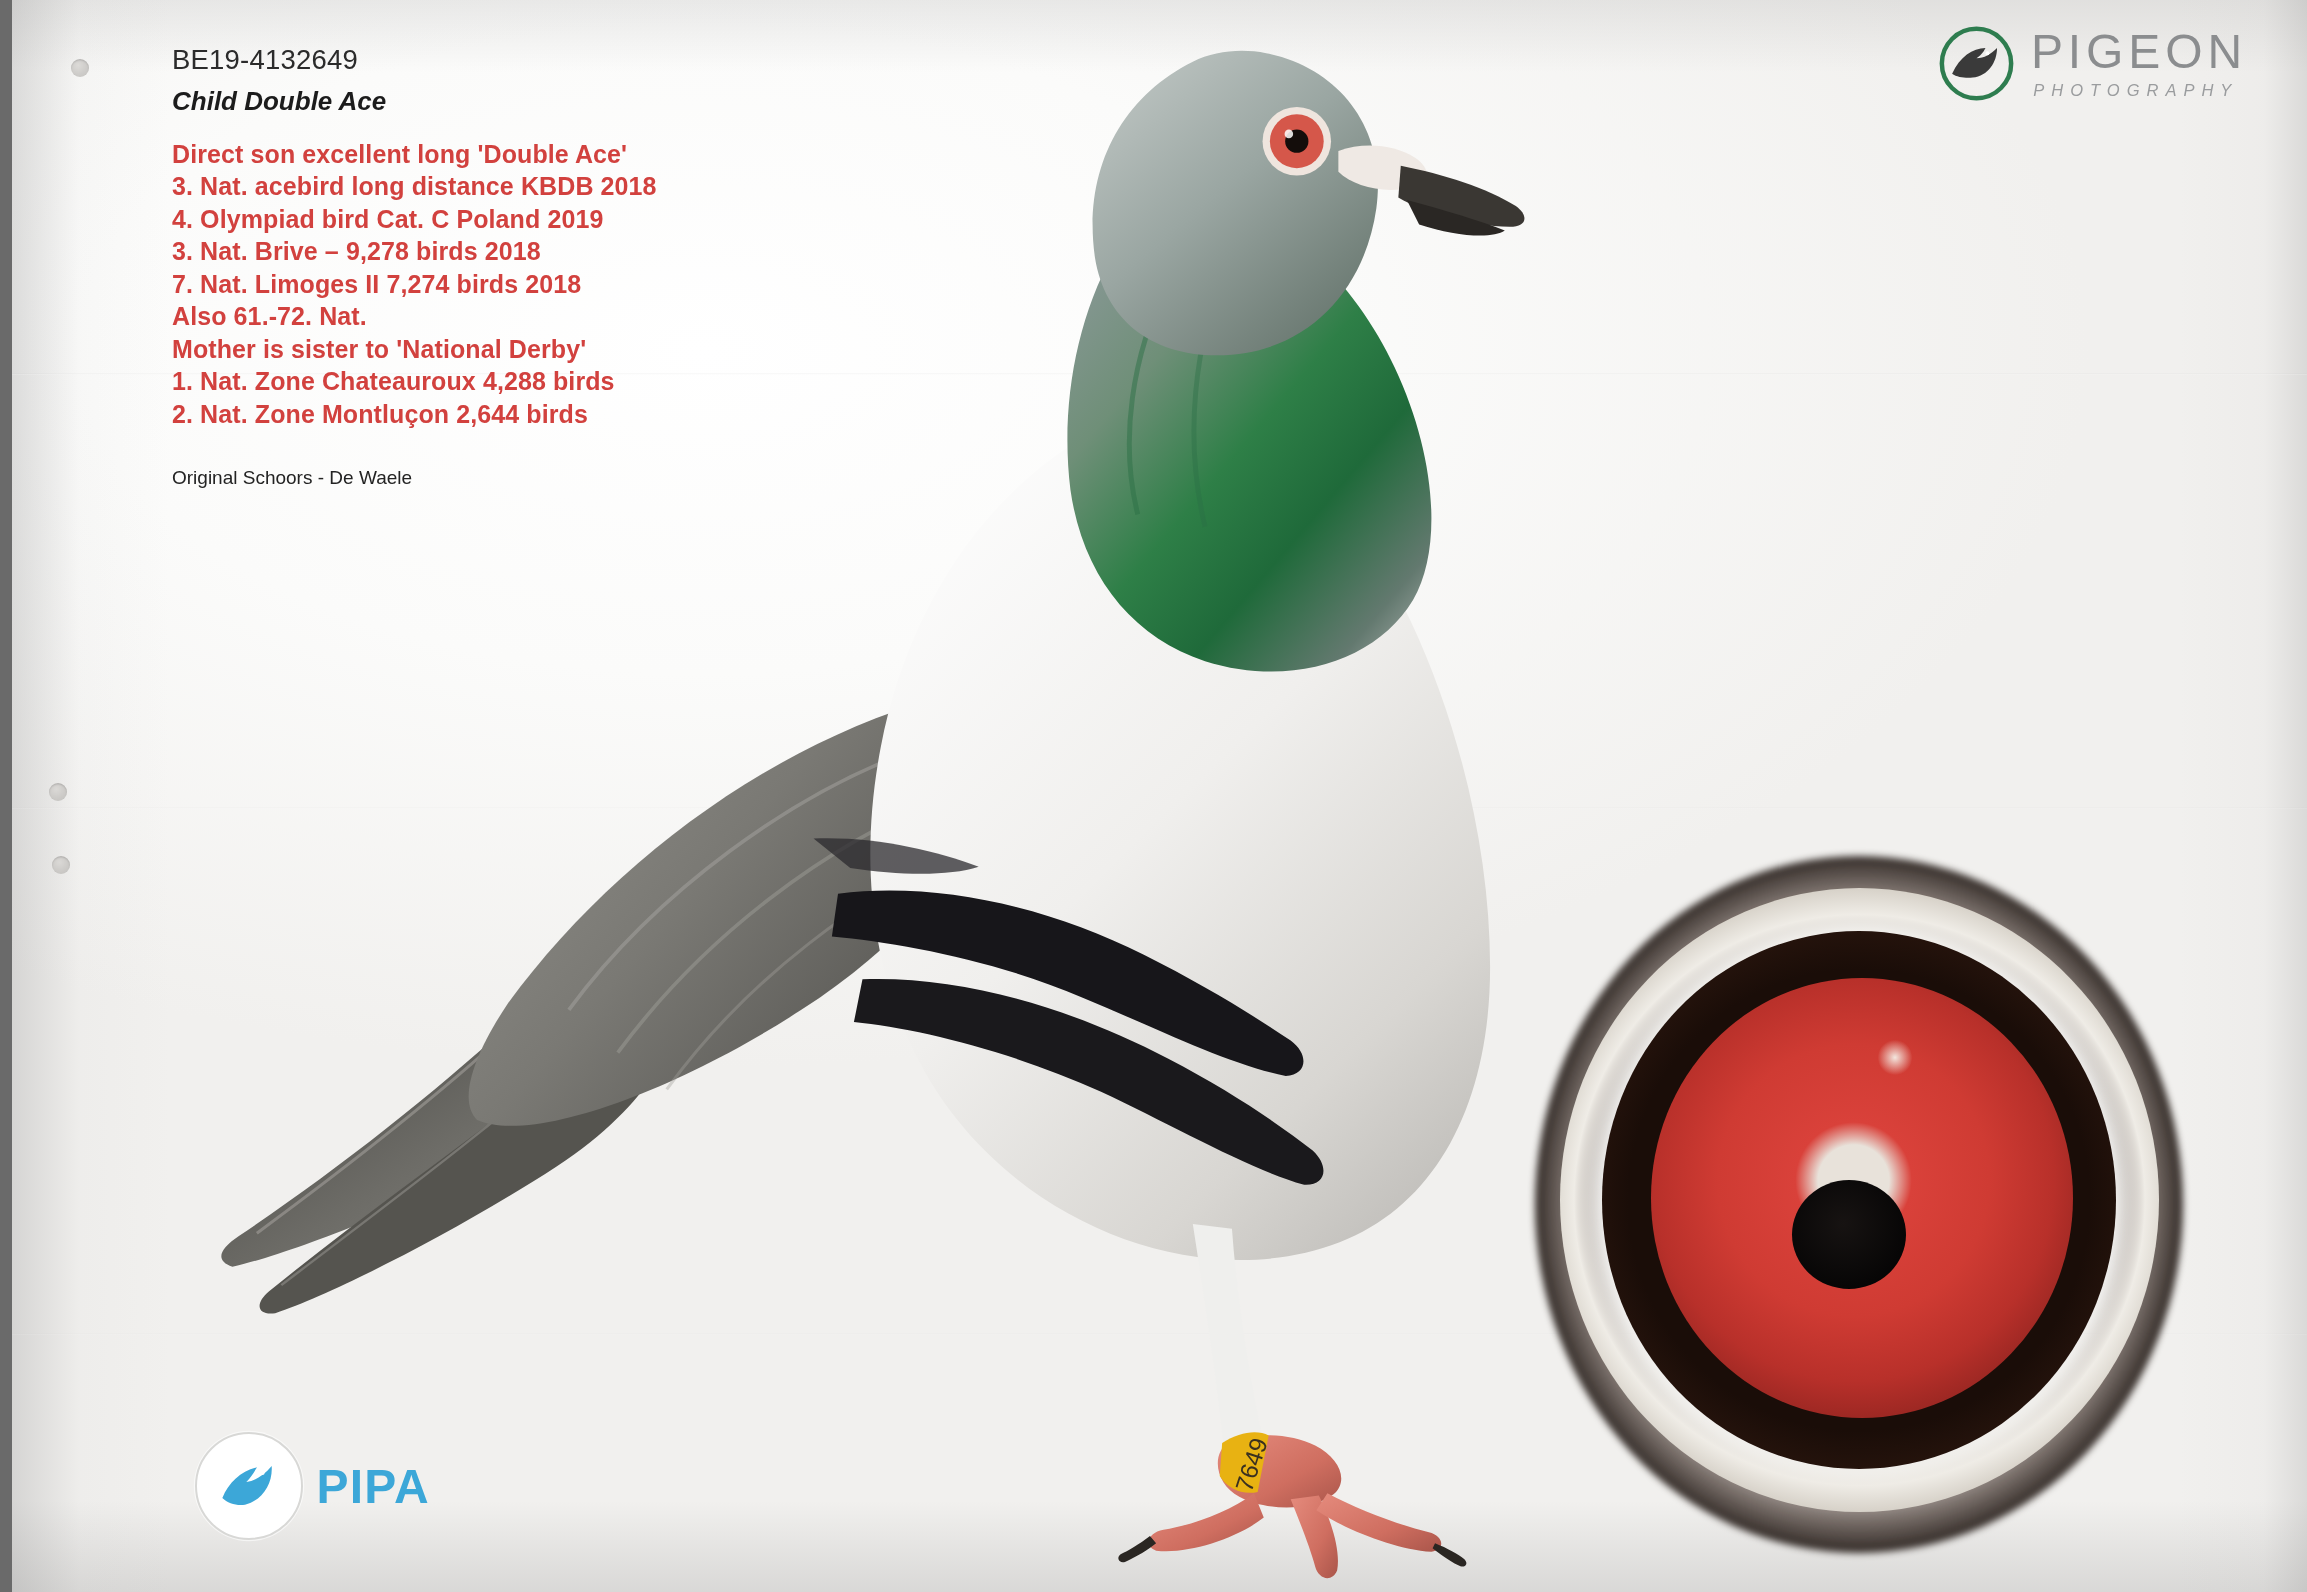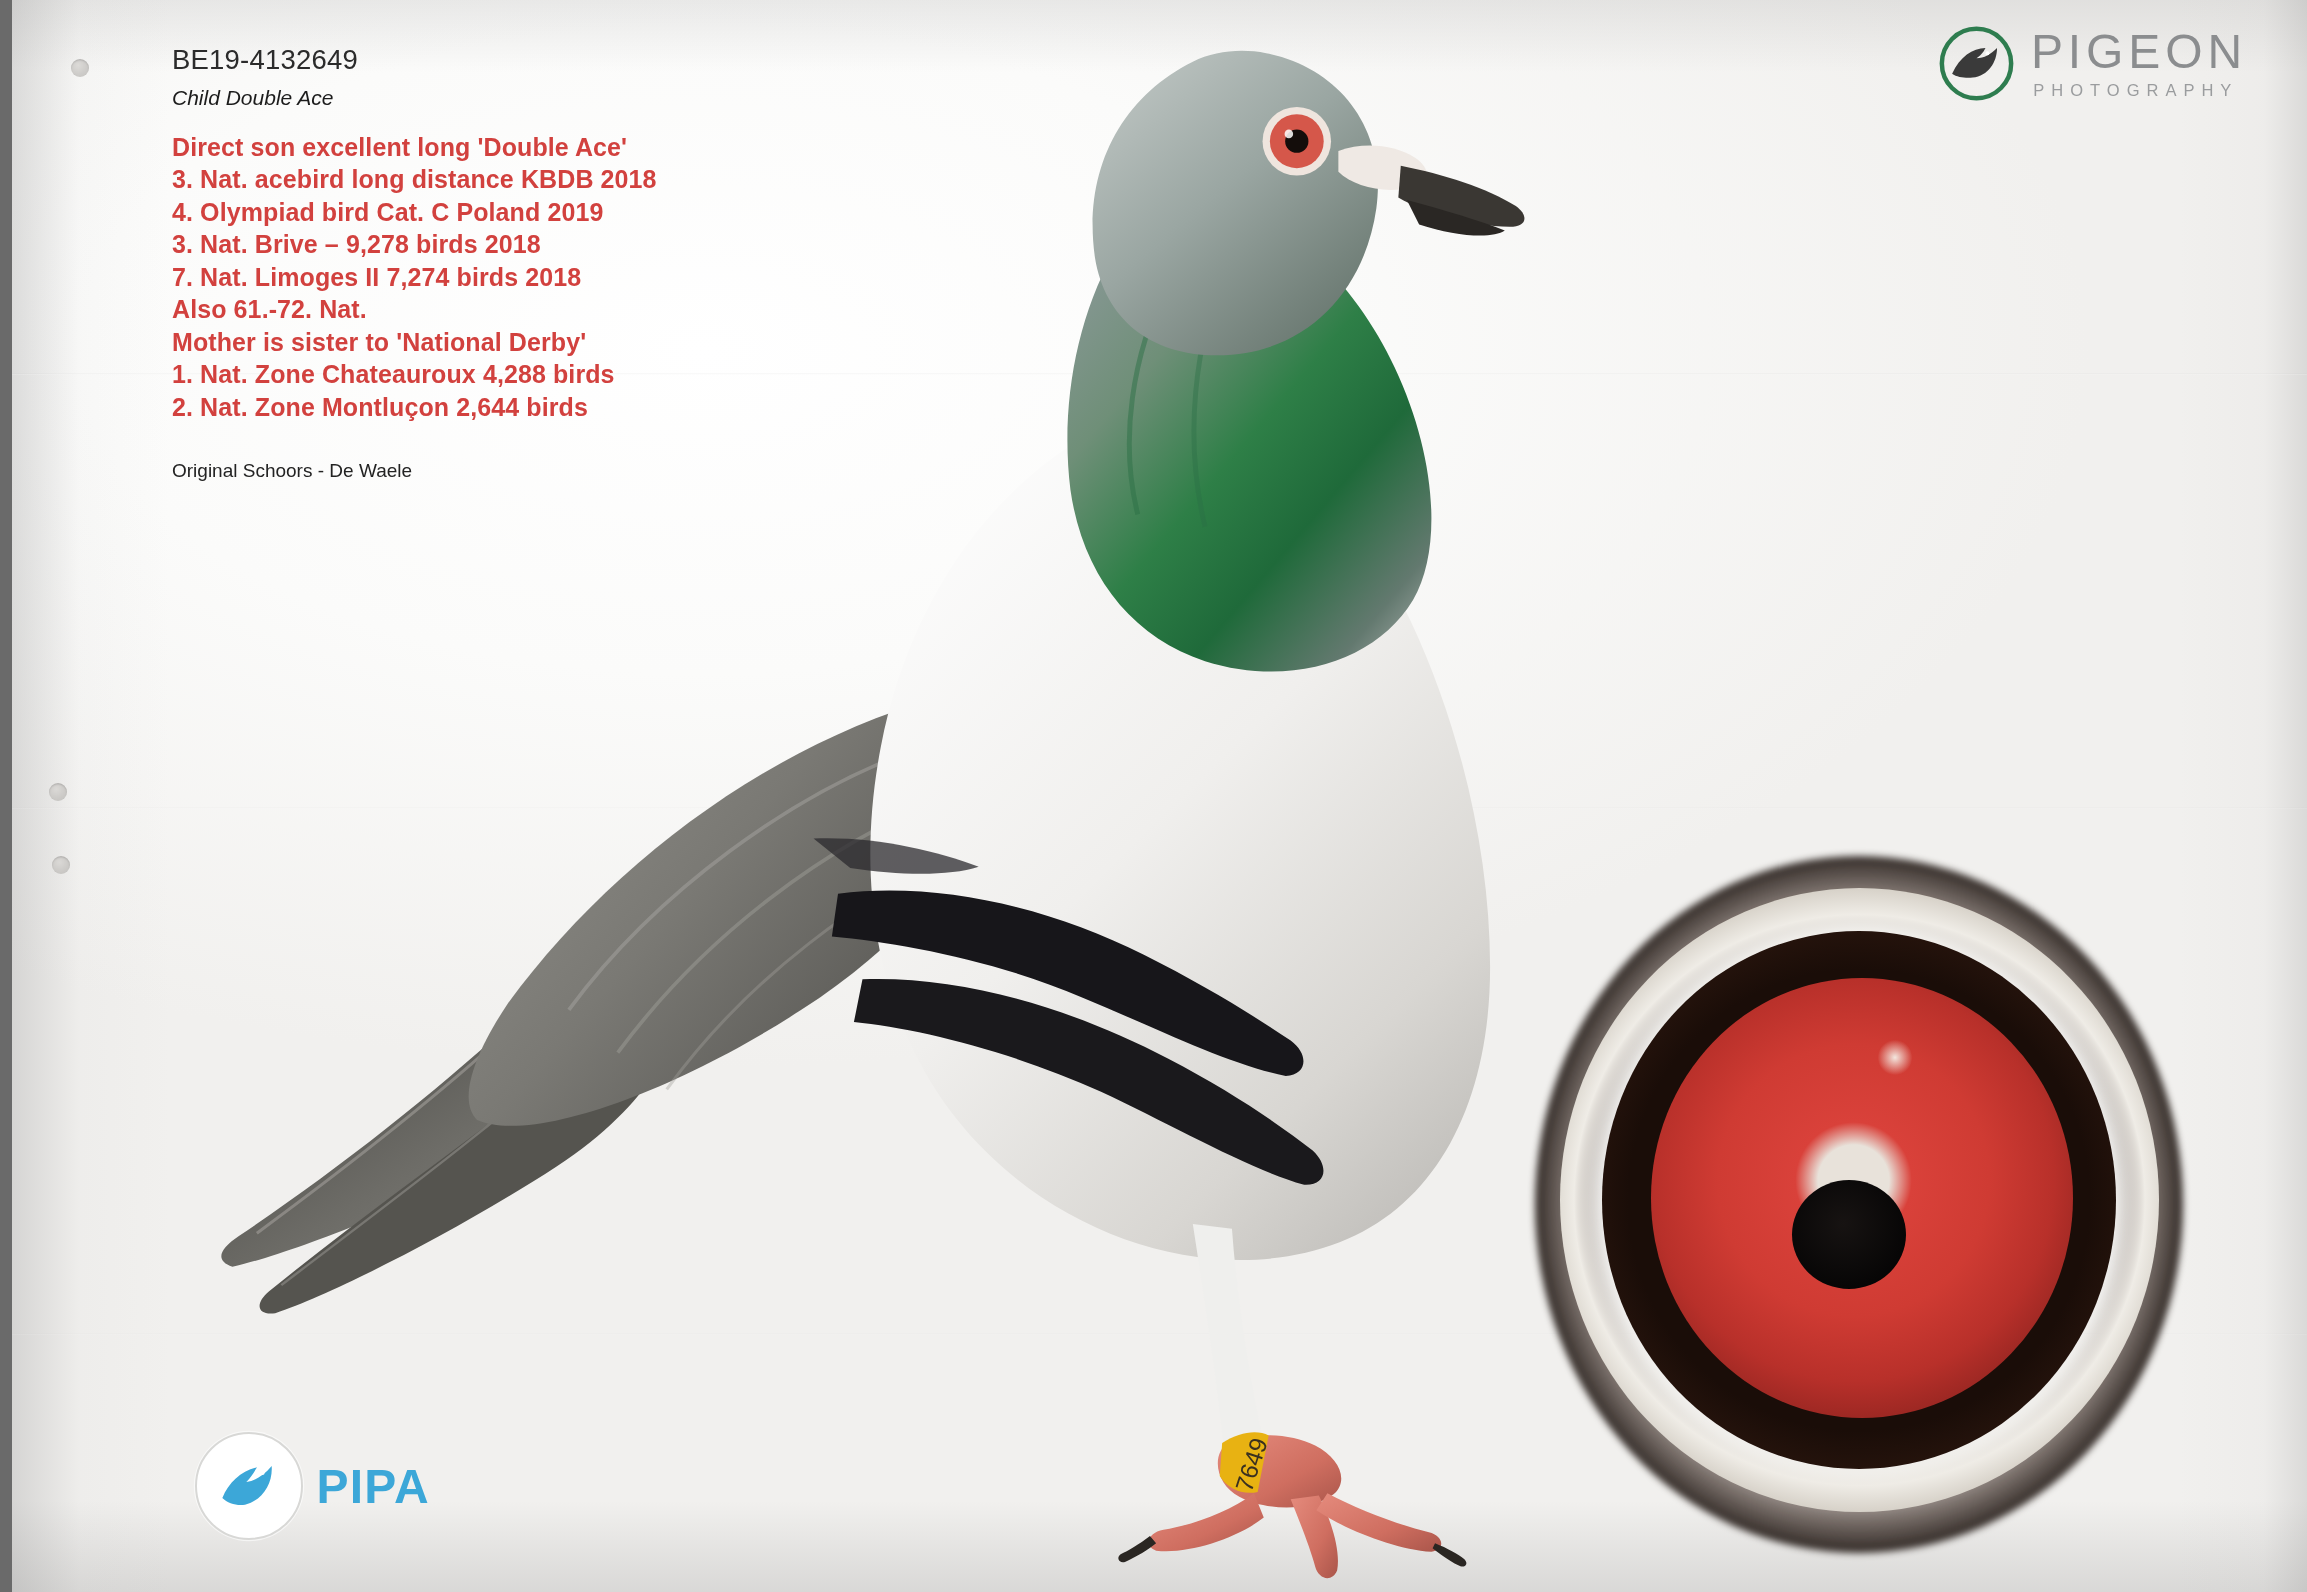--- a/index.html
+++ b/index.html
@@ -65,23 +65,23 @@
     top: 44px;
     width: 979px;
   }
   .ring-no {
     font-size: 27.5px;
     color: #2b2b2b;
     letter-spacing: 0.2px;
     margin-bottom: 9.8px;
   }
   .bird-name {
-    font-size: 21px;
+    font-size: 26px;
     font-style: italic;
-    font-weight: normal;
+    font-weight: bold;
     color: #1c1c1c;
     margin-bottom: 21px;
   }
   .pedigree-line {
     font-size: 25px;
     font-weight: bold;
     color: #d2413e;
     line-height: 1.30;
     letter-spacing: 0.1px;
     white-space: nowrap;
@@ -114,20 +114,21 @@
     font-size: 48px;
     color: #8b8d8f;
     letter-spacing: 4.9px;
   }
   .pp-sub {
     font-size: 16.5px;
     color: #9a9c9e;
     letter-spacing: 7px;
     margin-top: 6.1px;
     margin-left: 2.4px;
+    font-style: italic;
   }
 
   
   .pipa {
     position: absolute;
     left: 183px;
     bottom: 53px;
     display: flex;
     align-items: center;
     gap: 13.5px;

